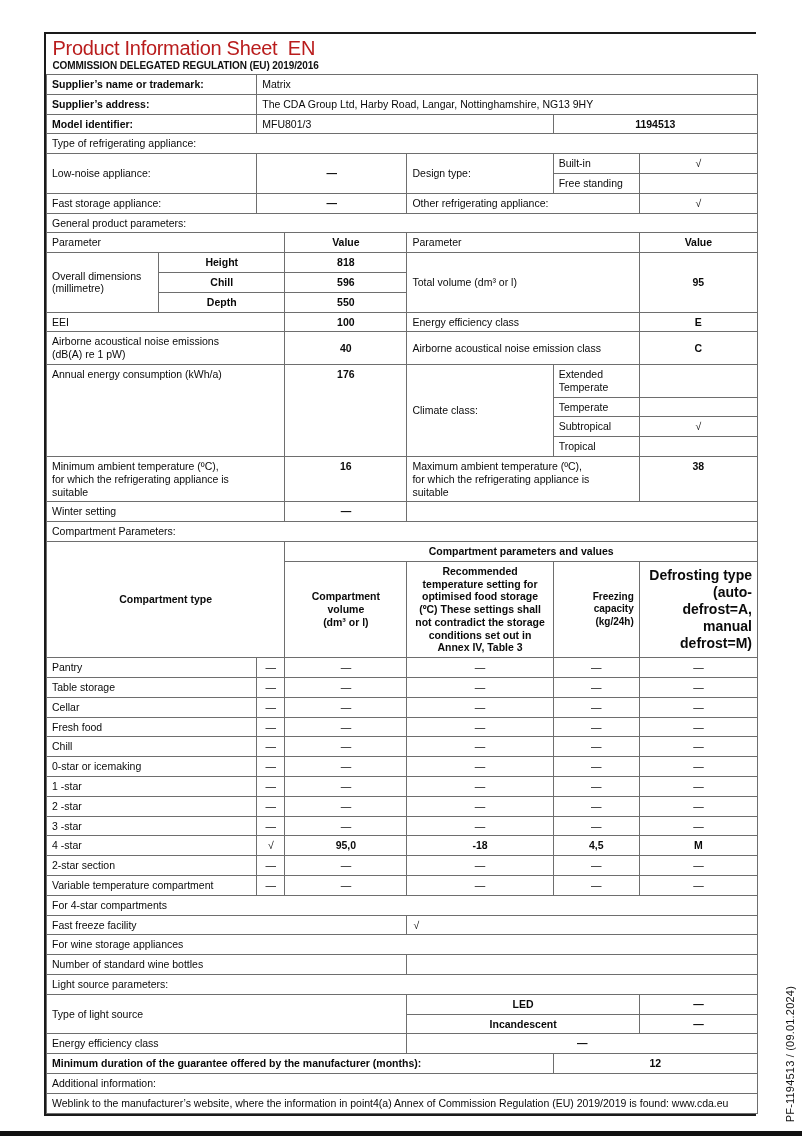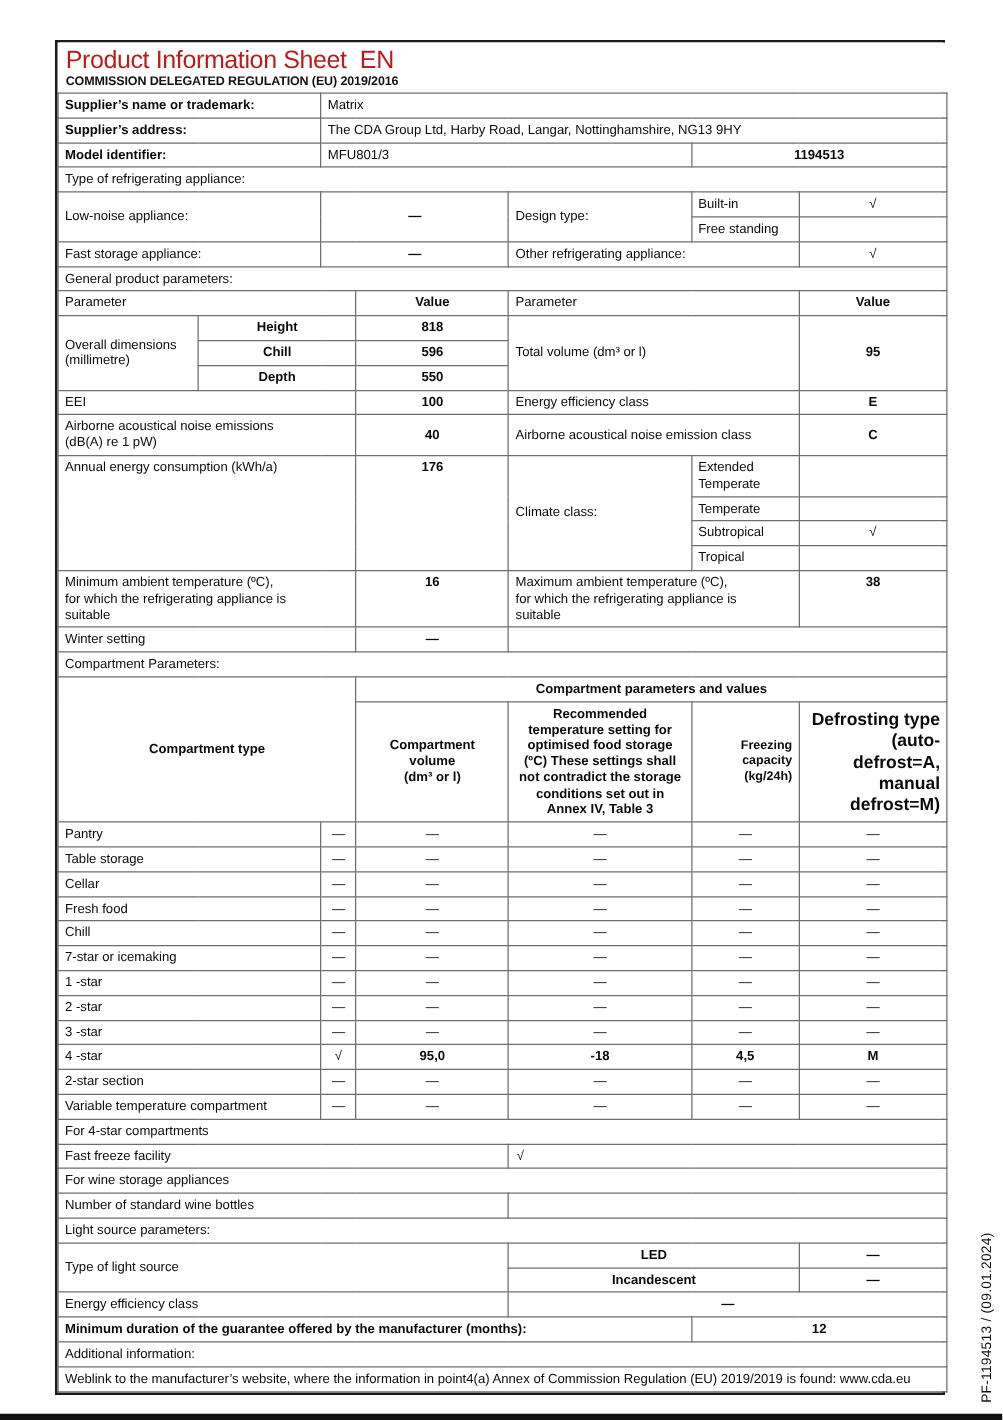--- a/index.html
+++ b/index.html
@@ -277,21 +277,21 @@
       </tr>
       <tr>
         <td colspan="2">Chill</td>
         <td class="dash">—</td>
         <td class="dash">—</td>
         <td class="dash">—</td>
         <td class="dash">—</td>
         <td class="dash">—</td>
       </tr>
       <tr>
-        <td colspan="2">7-star or icemaking</td>
+        <td colspan="2">0-star or icemaking</td>
         <td class="dash">—</td>
         <td class="dash">—</td>
         <td class="dash">—</td>
         <td class="dash">—</td>
         <td class="dash">—</td>
       </tr>
       <tr>
         <td colspan="2">1 -star</td>
         <td class="dash">—</td>
         <td class="dash">—</td>

